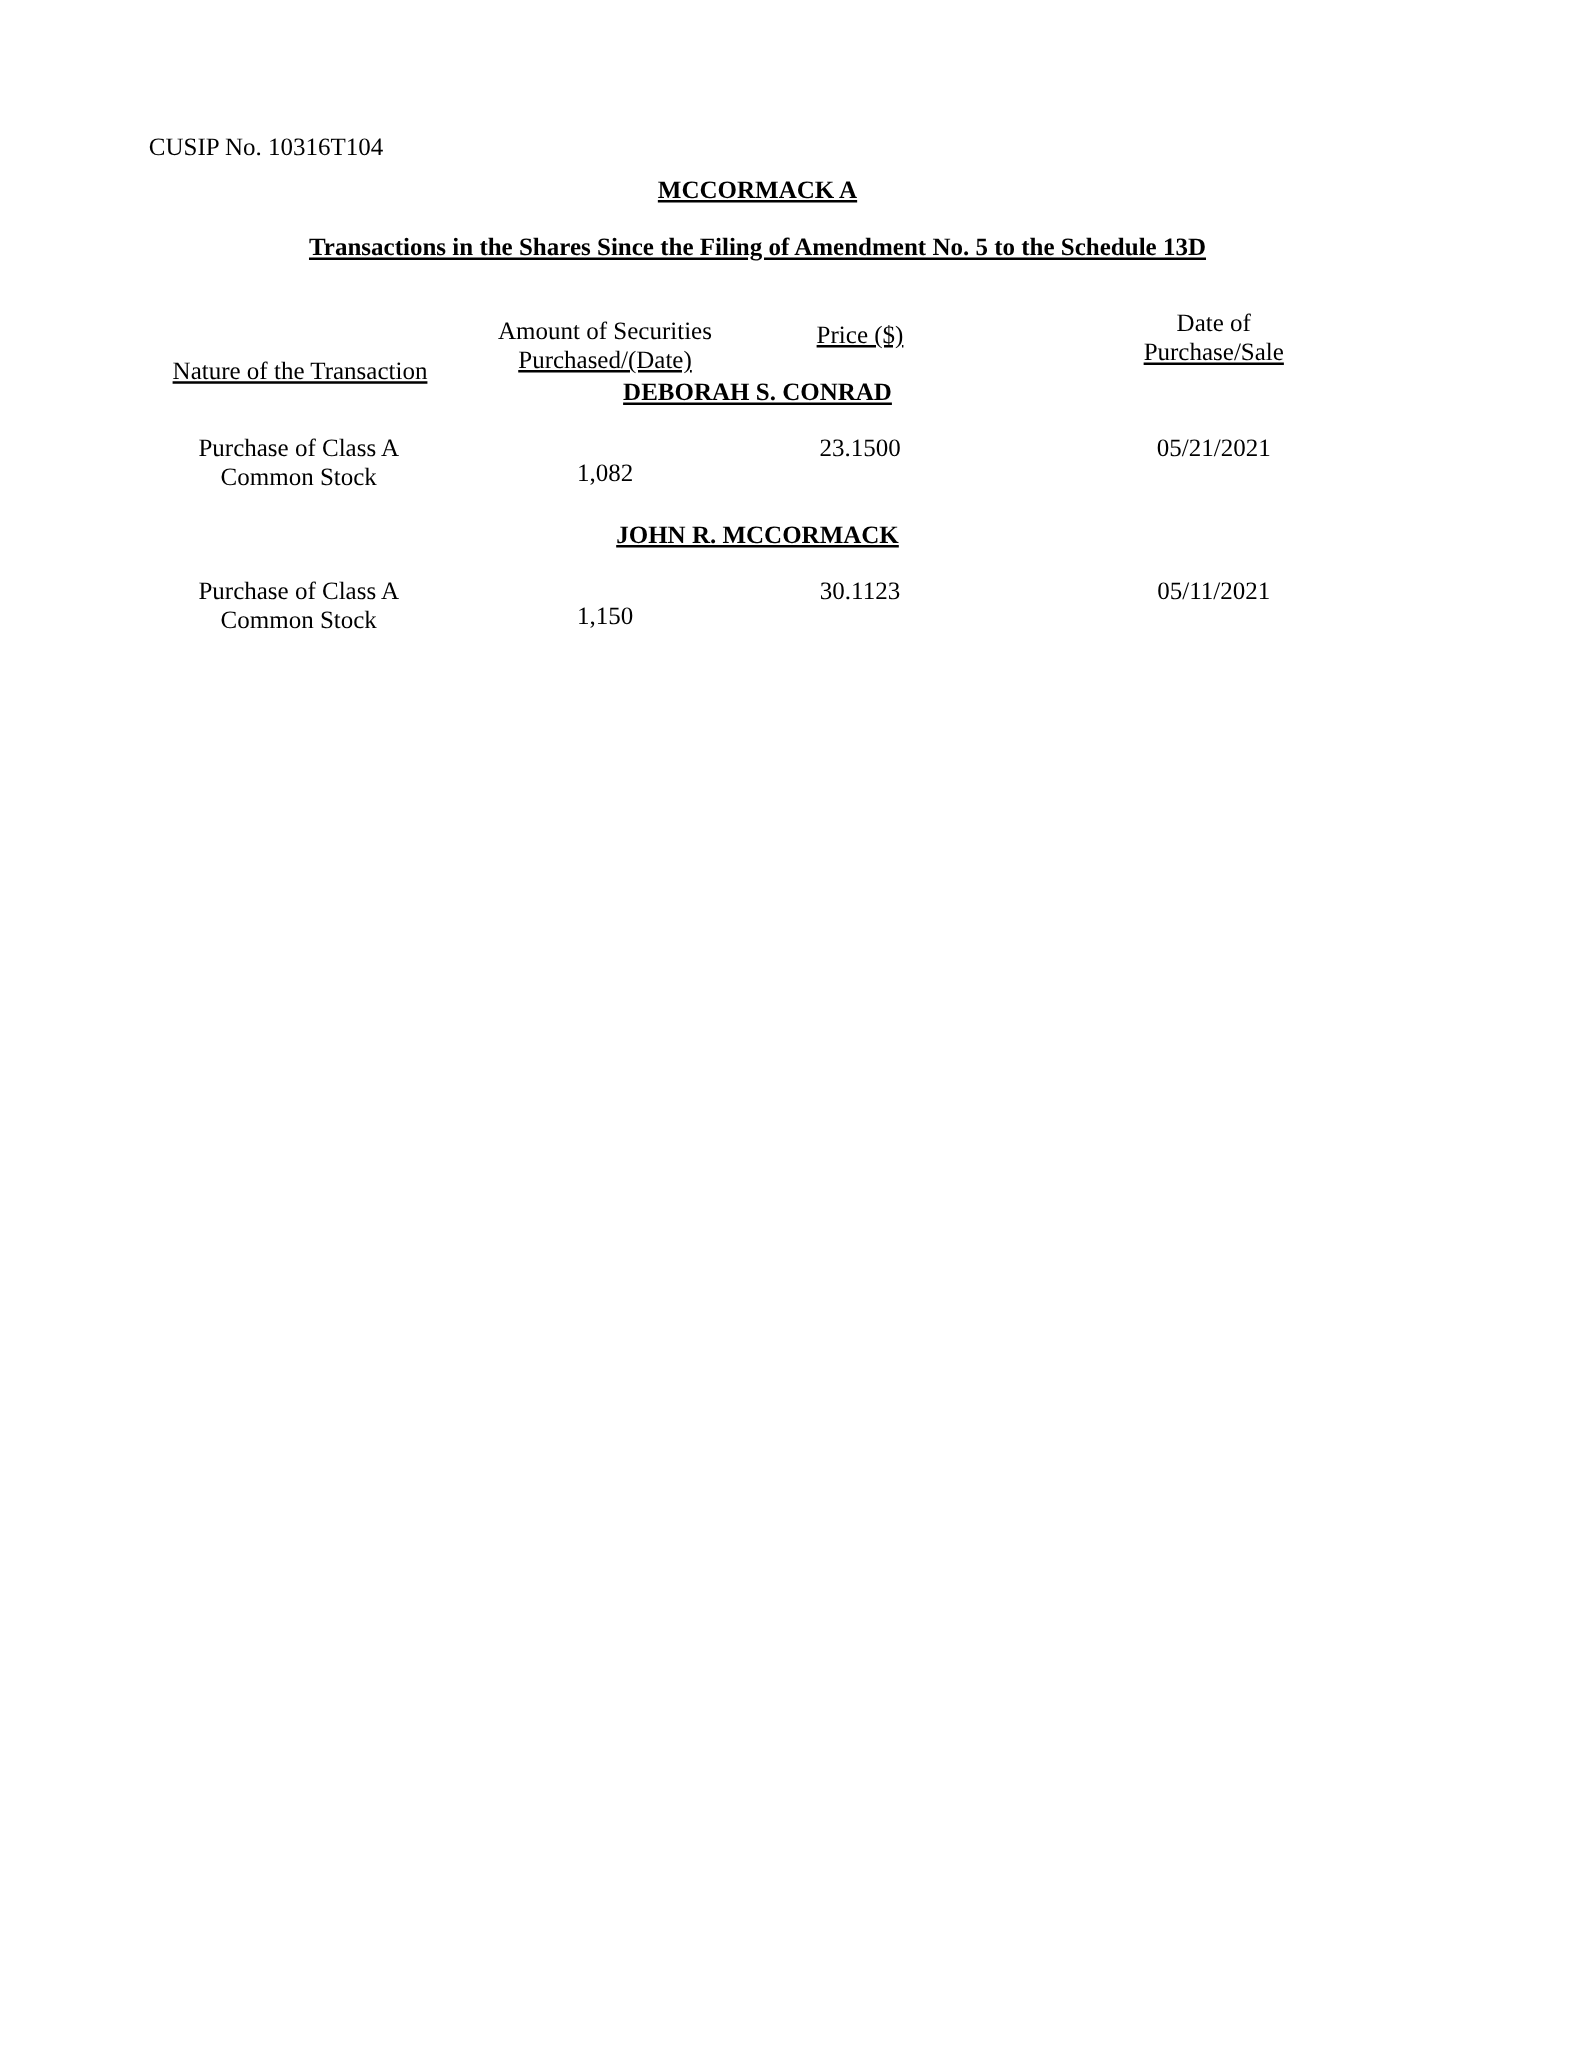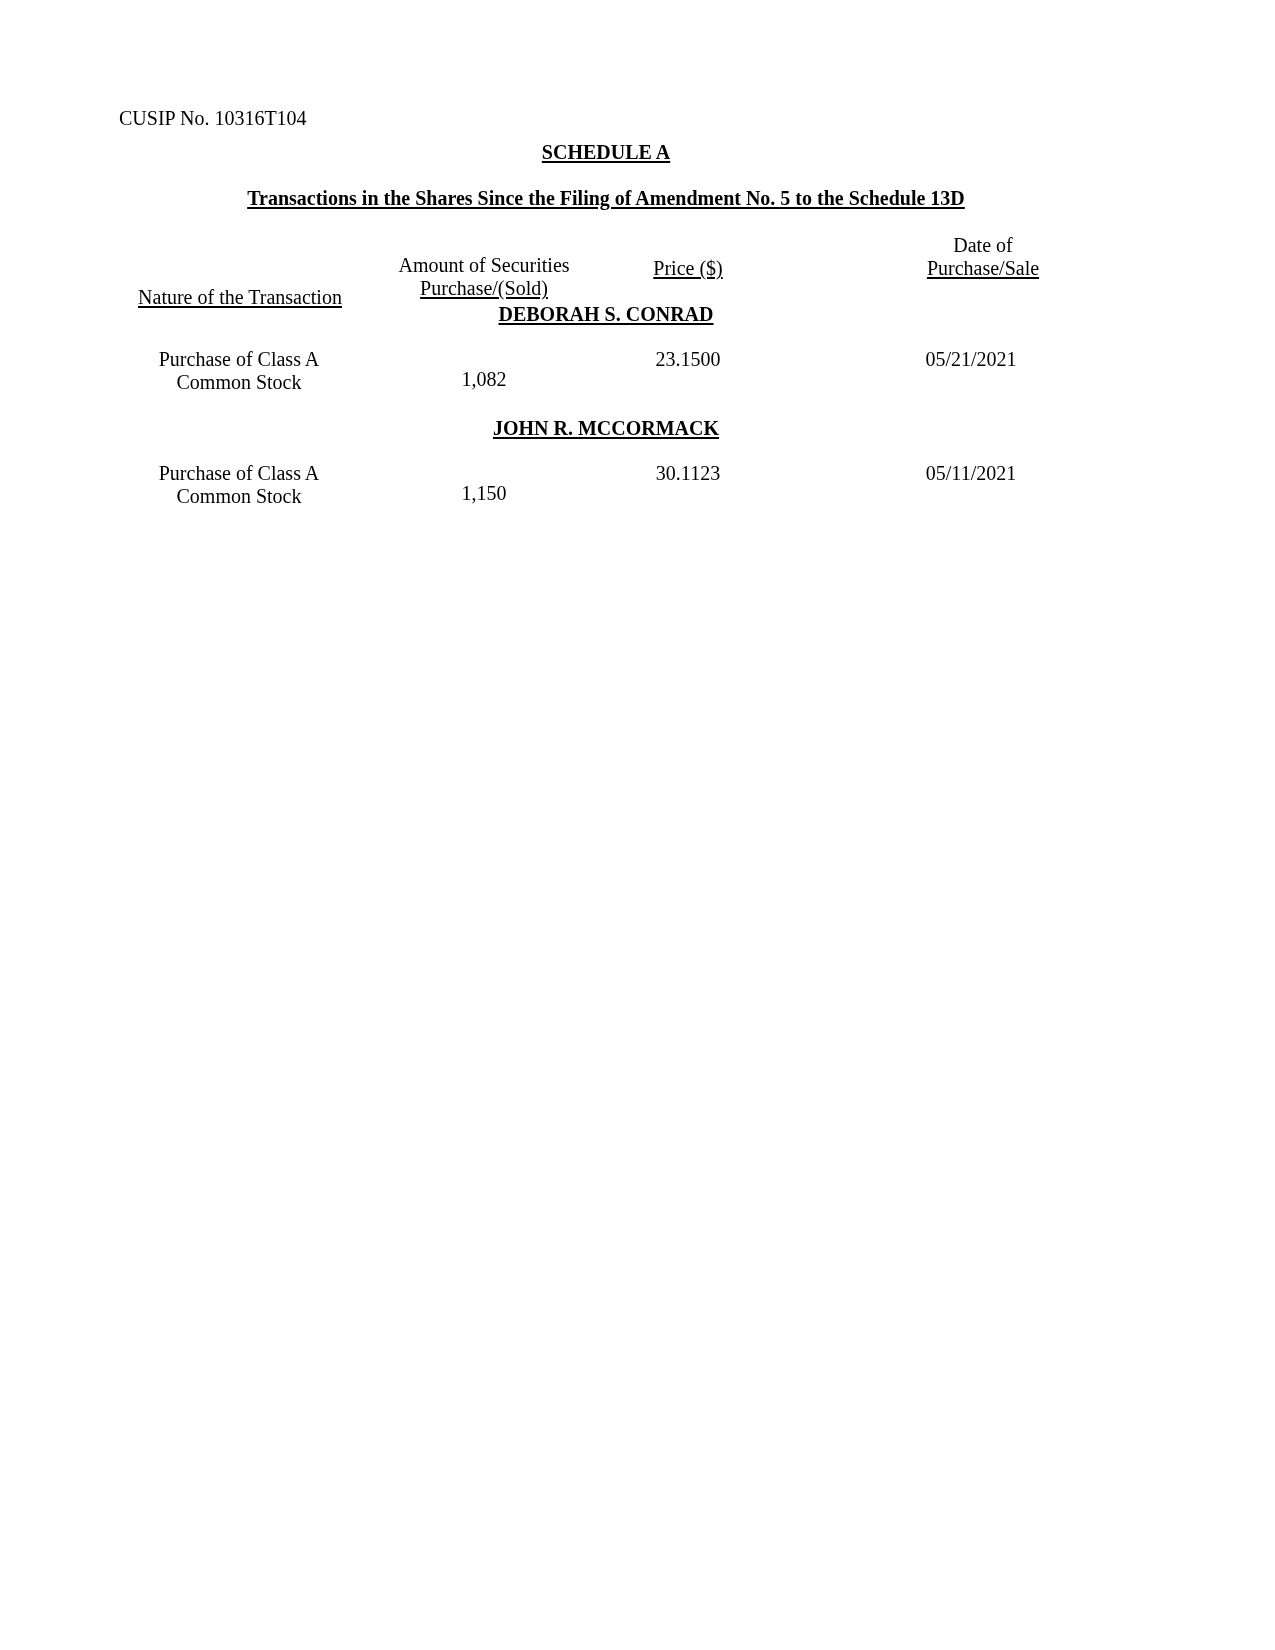--- a/index.html
+++ b/index.html
@@ -20,36 +20,36 @@
     .col2 { left: 484px; margin-top: 20px; }
     .col3 { left: 688px; }
     .col4 { left: 971px; }
     .nature { left: 129px; white-space: normal; width: 220px; text-align: center; }
     .person { left: 606px; }
   </style>
 </head>
 <body>
 
 <div class="abs cusip">CUSIP No. 10316T104</div>
-<div class="abs sched center b u">SCHEDULE A</div>
+<div class="abs sched center b u">MCCORMACK A</div>
 <div class="abs subtitle center b u">Transactions in the Shares Since the Filing of Amendment No. 5 to the Schedule 13D</div>
 
 <div>
 
   <div class="abs col1 center hdr" style="top:257px;margin-top:29px;">
     <span class="u">Nature of the Transaction</span>
   </div>
   <div class="abs col2 center hdr" style="top:234px;">
     <div>Amount of Securities</div>
-    <div class="u">Purchase/(Sold)</div>
+    <div class="u">Purchased/(Date)</div>
   </div>
   <div class="abs col3 center hdr" style="top:257px;">
     <span class="u">Price ($)</span>
   </div>
-  <div class="abs col4 center hdr" style="top:234px;margin-left:12px;">
+  <div class="abs col4 center hdr" style="top:248px;">
     <div>Date of</div>
     <div class="u">Purchase/Sale</div>
   </div>
 
   <div class="abs person center b u" style="top:303px;">DEBORAH S. CONRAD</div>
   <div>
     <div class="abs nature" style="top:348px;">
       <div>Purchase of Class A</div>
       <div>Common Stock</div>
     </div>

